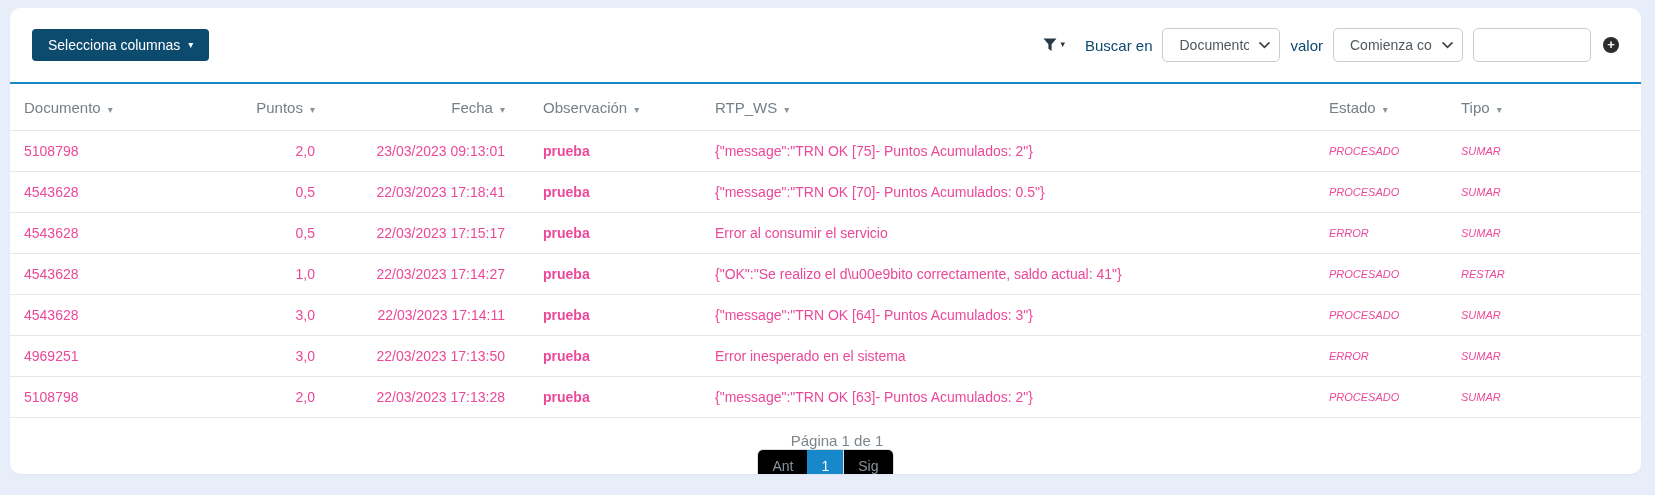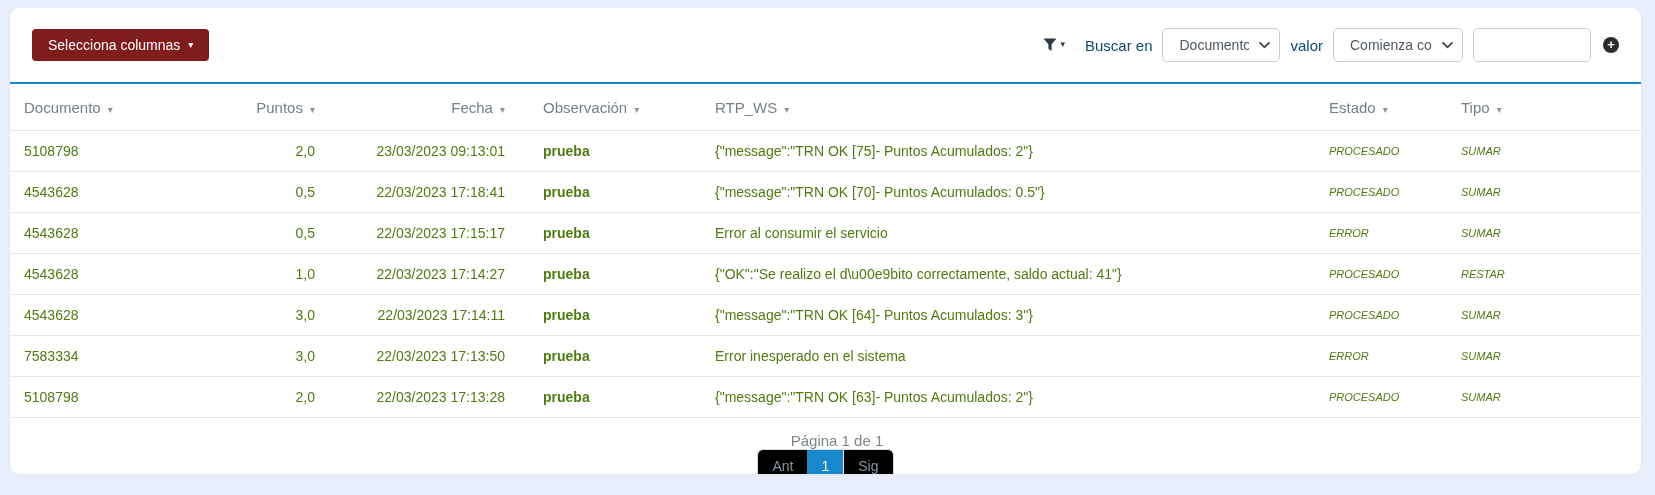--- a/index.html
+++ b/index.html
@@ -18,21 +18,21 @@
     display:flex; flex-direction:column;
     overflow:hidden;
   }
   
   .toolbar {
     display:flex; justify-content:space-between; align-items:center;
     padding:20px 22px;
     border-bottom:2px solid #1788c9;
   }
   .btn-columns {
-    background:#7f1d1d; color:#fff; border:none; border-radius:4px;
+    background:#0c4a6e; color:#fff; border:none; border-radius:4px;
     font-size:14px; padding:8px 16px; cursor:pointer;
     font-family:inherit; display:inline-flex; align-items:center; gap:8px;
   }
   .caret { font-size:10px; line-height:1; color:inherit; }
   .filterbar { display:flex; align-items:center; gap:10px; }
   .funnel-wrap { display:inline-flex; align-items:flex-start; gap:2px; margin-right:10px; cursor:pointer; }
   .funnel-caret { font-size:9px; color:#2b3946; margin-top:1px; }
   .filter-label { color:#0c4a6e; font-size:15px; }
   .select-wrap { position:relative; display:inline-block; }
   .select-wrap select {
@@ -66,21 +66,21 @@
   col.c3{width:190px} col.c4{width:auto} col.c5{width:132px} col.c6{width:190px}
   th {
     font-weight:400; font-size:15px; color:#747f88;
     text-align:left; padding:15px 10px 14px 10px;
     border-bottom:1px solid #e6e6e6;
     white-space:nowrap; overflow:hidden;
     cursor:pointer;
   }
   th .caret { color:#8a949c; margin-left:7px; }
   td {
-    font-size:14px; color:#4d7c0f;
+    font-size:14px; color:#ec4899;
     padding:12px 10px; border-bottom:1px solid #e6e6e6;
     white-space:nowrap; overflow:hidden;
   }
   th.first, td.col-0 { padding-left:14px; }
   .align-right { text-align:right; }
   td.col-5, td.col-6 { font-size:11px;font-style:italic; }
   td.col-3 { padding-left:28px;font-weight:bold; }
   th.pad-obs { padding-left:28px; }
   
   .footer {
@@ -226,21 +226,21 @@
           <tr>
             <td class="col-0">4543628</td>
             <td class="col-1 align-right">3,0</td>
             <td class="col-2 align-right">22/03/2023 17:14:11</td>
             <td class="col-3">prueba</td>
             <td class="col-4">{"message":"TRN OK [64]- Puntos Acumulados: 3"}</td>
             <td class="col-5">PROCESADO</td>
             <td class="col-6">SUMAR</td>
           </tr>
           <tr>
-            <td class="col-0">7583334</td>
+            <td class="col-0">4969251</td>
             <td class="col-1 align-right">3,0</td>
             <td class="col-2 align-right">22/03/2023 17:13:50</td>
             <td class="col-3">prueba</td>
             <td class="col-4">Error inesperado en el sistema</td>
             <td class="col-5">ERROR</td>
             <td class="col-6">SUMAR</td>
           </tr>
           <tr>
             <td class="col-0">5108798</td>
             <td class="col-1 align-right">2,0</td>

